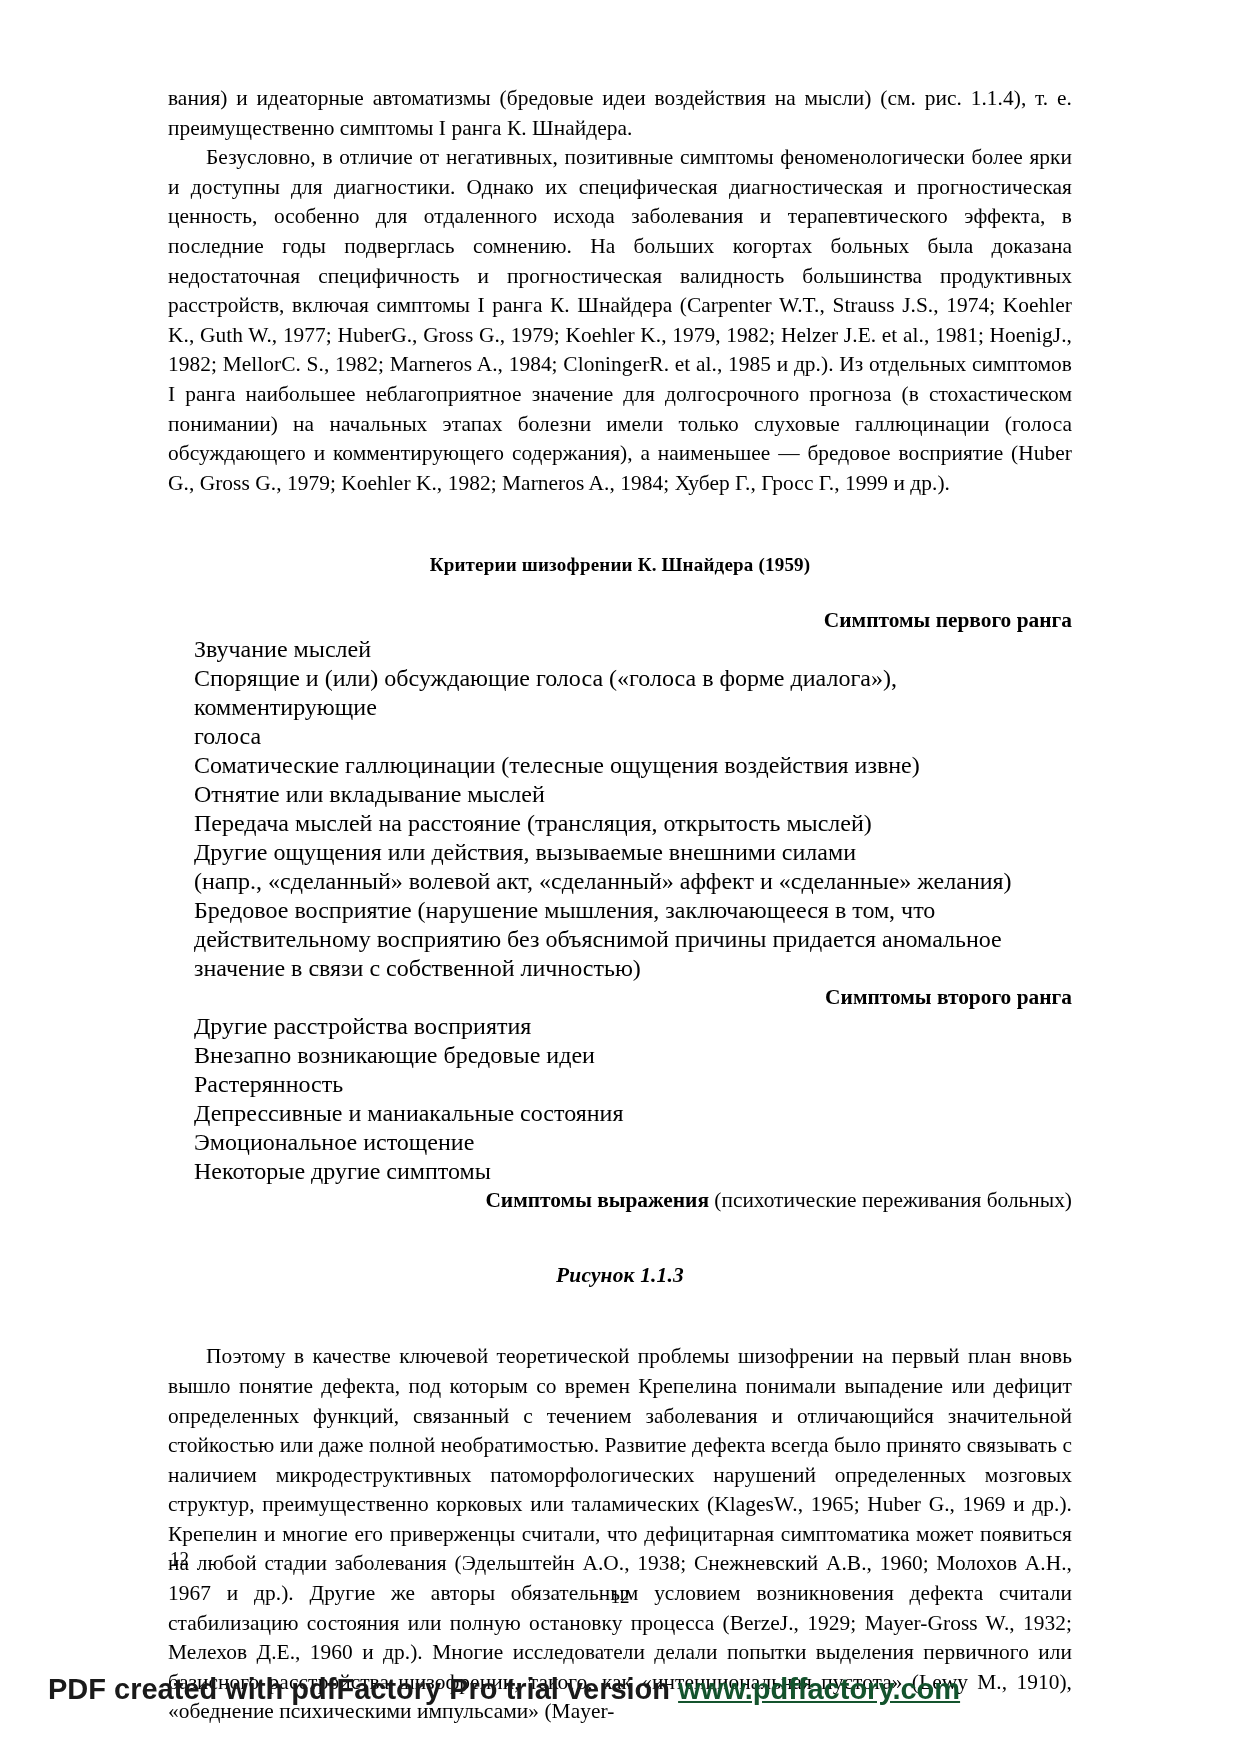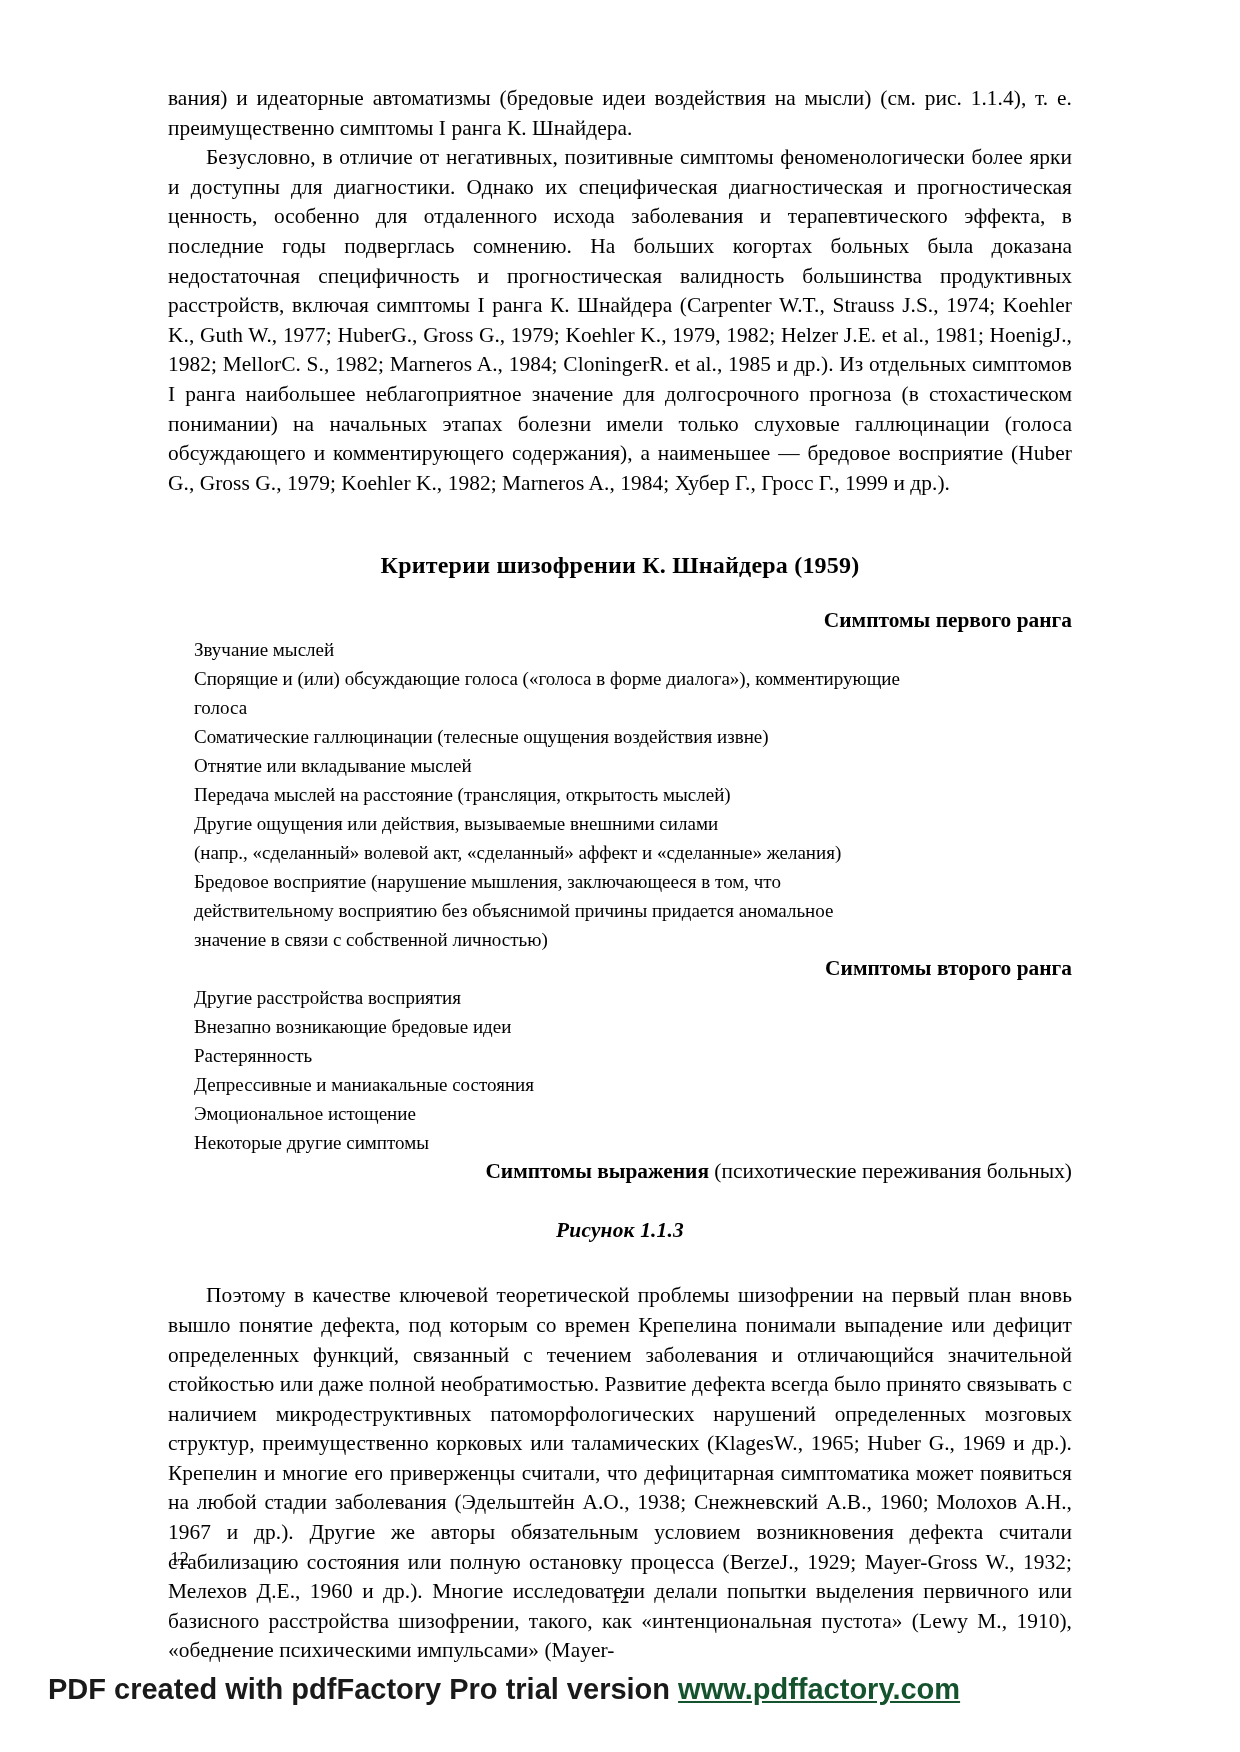--- a/index.html
+++ b/index.html
@@ -38,21 +38,21 @@
   }
   p.indent { text-indent: 38px; }
 
   .gap-a { height: 52px; }
   .gap-b { height: 26px; }
   .gap-c { height: 30px; }
   .gap-d { height: 36px; }
 
   h2.center-heading {
     margin: 0;
-    font-size: 24px;
+    font-size: 19px;
     line-height: 30px;
     font-weight: bold;
     text-align: center;
     letter-spacing: 0.2px;
   }
 
   .rank-heading {
     margin: 0;
     font-size: 21.4px;
     line-height: 29px;
@@ -64,28 +64,28 @@
   }
 
   ul.sym-list {
     list-style: none;
     margin: 0;
     padding: 0;
   }
   ul.sym-list li {
     margin: 0;
     padding: 0 0 0 26px;
-    font-size: 19px;
+    font-size: 24px;
     line-height: 29px;
     text-align: left;
     white-space: pre-wrap;
   }
 
   .fig-caption {
-    margin: 0;
+    margin: 16px;
     font-size: 21.4px;
     line-height: 29px;
     font-weight: bold;
     font-style: italic;
     text-align: center;
     letter-spacing: 0.2px;
   }
 
   .folio-left {
     position: absolute;

